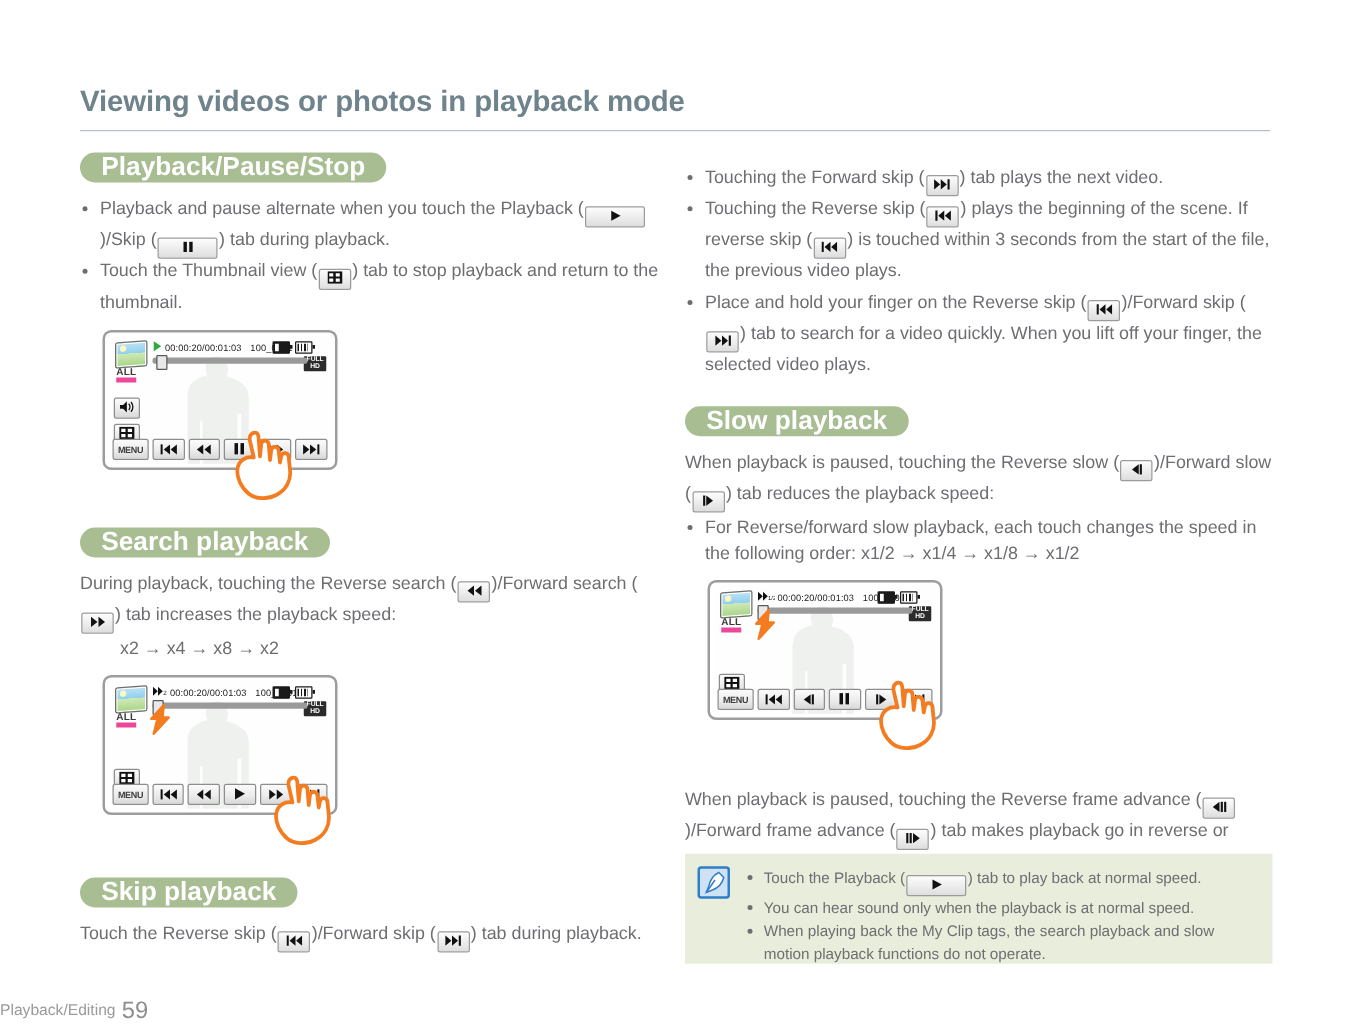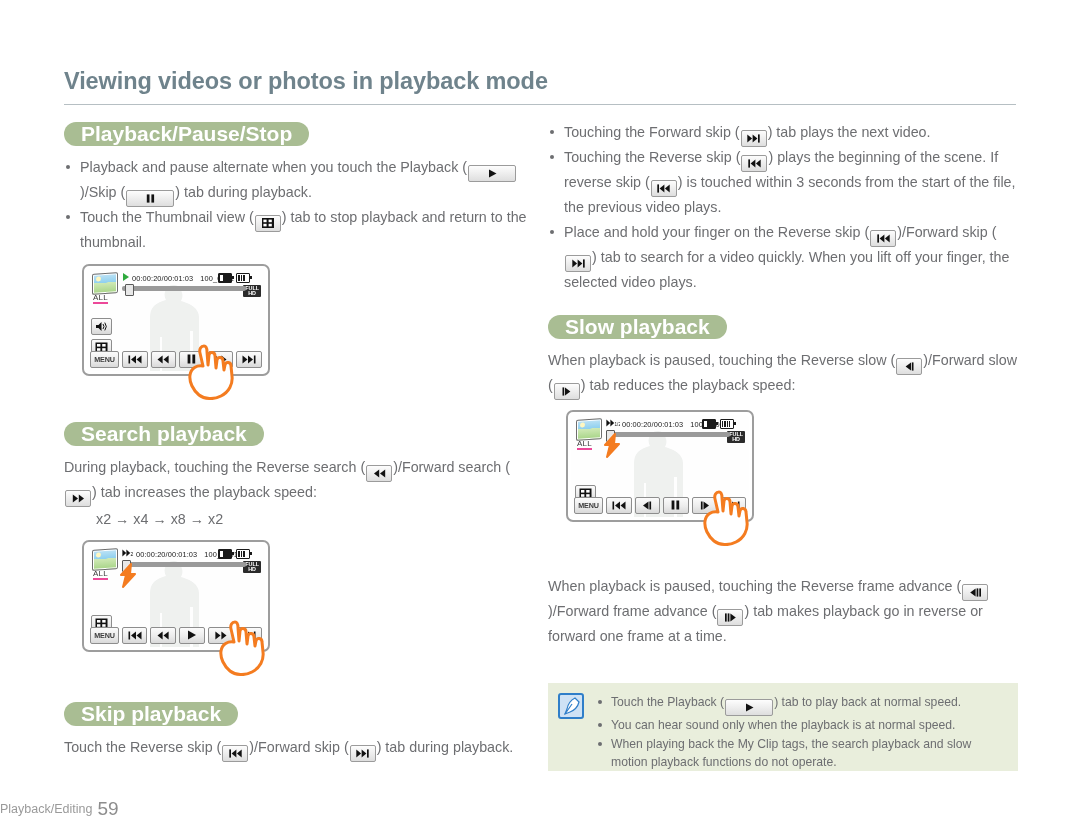--- a/index.html
+++ b/index.html
@@ -47,21 +47,21 @@
   
   .col-left {
     position: absolute;
     left: 64px;
     top: 122px;
     width: 470px;
   }
   .col-right {
     position: absolute;
     left: 548px;
-    top: 122px;
+    top: 132px;
     width: 470px;
   }
 
   
   .pill {
     display: inline-block;
     background: #a9bd93;
     color: #ffffff;
     font-size: 21px;
     font-weight: bold;
@@ -171,24 +171,24 @@
     position: absolute;
     left: 3px; top: 2px;
     width: 5px; height: 5px;
     border-radius: 50%;
     background: #fff7c0;
   }
   .thumb-all {
     position: absolute;
     left: 1px; top: 22px;
     font-size: 8px;
-    font-weight: normal;
+    font-weight: bold;
     color: #3a3a3a;
     letter-spacing: 0.2px;
-    border-bottom: 2px solid #ec4899;
+    border-bottom: 4px solid #ec4899;
     line-height: 8px;
   }
   .lcd-status {
     position: absolute;
     left: 30px;
     top: 1px;
     right: 0;
     font-size: 7.4px;
     color: #222222;
     white-space: nowrap;
@@ -642,20 +642,23 @@
     <div class="pill-wrap">
       <span class="pill">Slow playback</span>
     </div>
     <p class="para" id="p-slow"><span>When playback is paused, touching the Reverse slow (</span><span class="key"><svg width="11" height="9" viewBox="0 0 11 9">
             <path d="M7 0.4 L1.6 4.5 L7 8.6 Z" fill="#111"></path>
             <rect x="7.8" y="0.4" width="1.7" height="8.2" fill="#111"></rect>
           </svg></span><span>)/Forward slow (</span><span class="key"><svg width="11" height="9" viewBox="0 0 11 9">
             <rect x="1.5" y="0.4" width="1.7" height="8.2" fill="#111"></rect>
             <path d="M4 0.4 L9.4 4.5 L4 8.6 Z" fill="#111"></path>
           </svg></span><span>) tab reduces the playback speed:</span></p>
+    <ul class="bullets">
+      <li id="l-slow-0"><span>For Reverse/forward slow playback, each touch changes the speed in the following order: x1/2 → x1/4 → x1/8 → x1/2</span></li>
+    </ul>
 
     <div style="margin:10px 0 0 18px;">
       <div class="lcd">
         <div class="lcd-inner">
           <svg class="lcd-figure" viewBox="0 0 80 92">
             <path fill="#dfe3e0" d="M35 0c-5 0-8 3-9 7-1 3 0 6 1 8-4 1-9 3-12 6-3 3-4 7-4 12l0 59 10 0 0-40 2 0 0 40 28 0 0-46 3 0 0 46 6 0 0-59c0-6-3-10-8-13-3-2-7-3-10-4 1-2 2-5 1-8-1-4-3-8-8-8z"></path>
             <rect fill="#dfe3e0" x="44" y="28" width="2.6" height="64"></rect>
             <path fill="#dfe3e0" d="M44 28c0-4 4-7 8-5 3 2 3 6 0 7-2 1-5 1-8-2z"></path>
           </svg>
 

